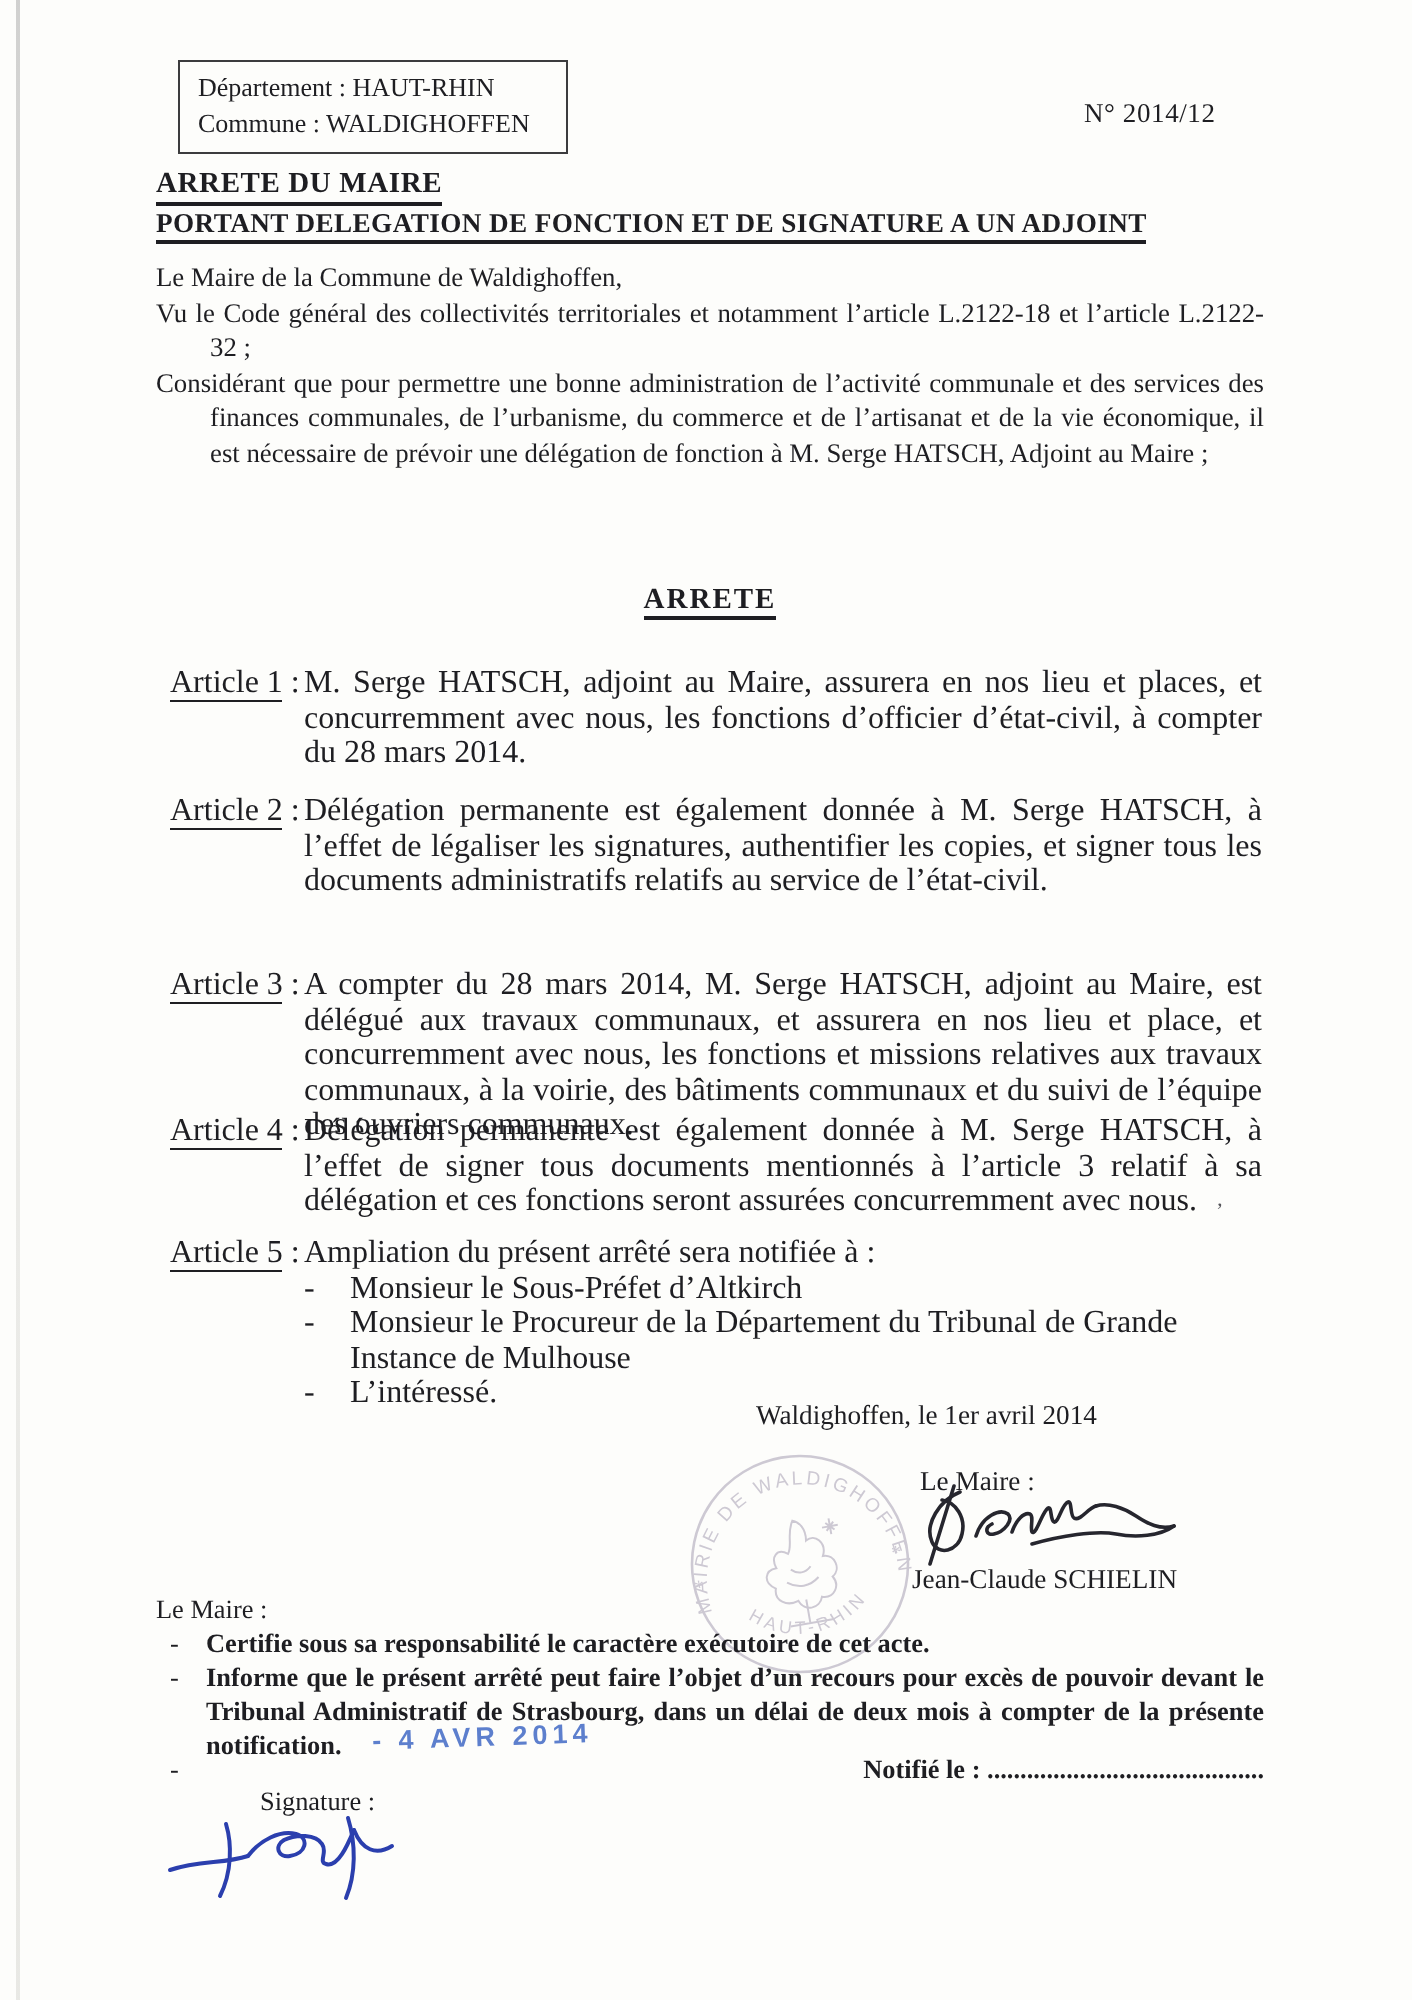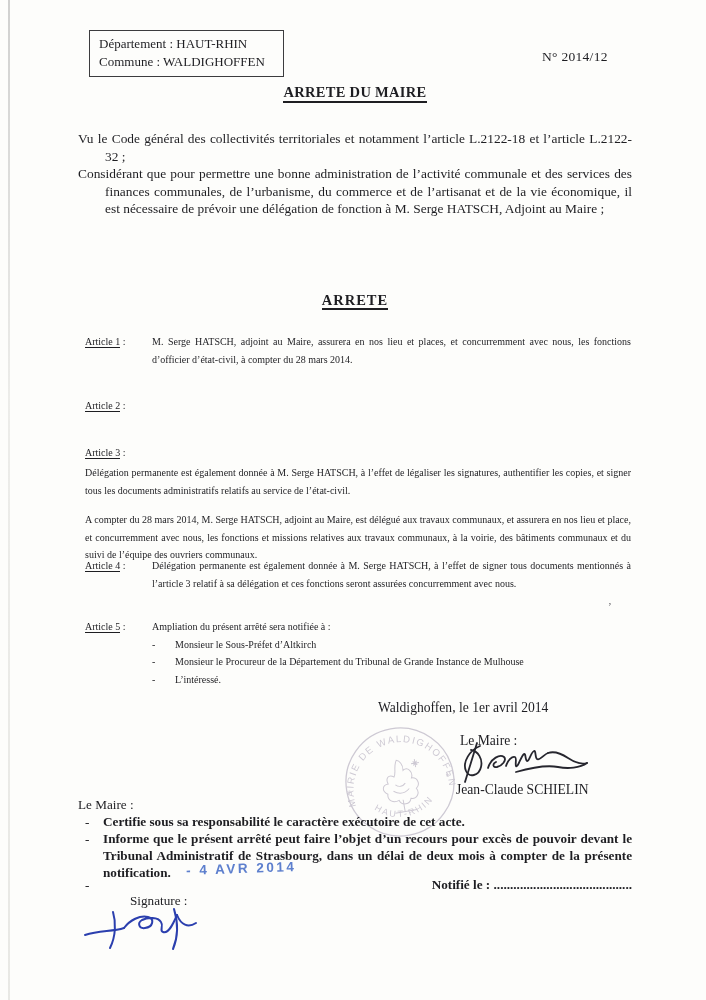--- a/index.html
+++ b/index.html
@@ -6,35 +6,35 @@
   .page{
     position:relative;width:706px;height:1000px;background:#fdfdfb;
     font-family:"Liberation Serif","DejaVu Serif",serif;color:#1e1e22;overflow:hidden;
   }
   .abs{position:absolute;}
   
   .scan-line{left:8px;top:0;width:2px;height:1000px;background:linear-gradient(#9a9a9a,#d8d8d4 40%,#cfcfc9);opacity:.45;}
   
   .hdr-box{left:89px;top:30px;width:176px;border:1.5px solid #3c3c3e;padding:4px 8px 5px 9px;font-size:13px;line-height:18px;}
   .doc-number{left:542px;top:49px;font-size:13.5px;letter-spacing:.3px;}
-  .title-wrap{left:78px;top:83px;width:554px;text-align:center;font-weight:bold;}
+  .title-wrap{left:78px;top:83px;width:554px;font-weight:bold;}
   .title-1{font-size:14.5px;display:inline-block;border-bottom:2px solid #1e1e22;padding-bottom:0px;letter-spacing:.3px;}
   .title-2{font-size:13.6px;display:inline-block;border-bottom:2px solid #1e1e22;margin-top:1px;letter-spacing:.2px;}
   
   .preamble{left:78px;top:130px;width:554px;font-size:13.4px;line-height:17.5px;text-align:justify;}
   .hang{padding-left:27px;text-indent:-27px;margin:0;}
   .p0{margin:0;}
   .section-heading{left:78px;top:291px;width:554px;text-align:center;}
   .section-heading span{font-size:14.5px;font-weight:bold;border-bottom:2px solid #1e1e22;letter-spacing:1px;}
   
-  .article{left:85px;width:546px;display:flex;font-size:10px;line-height:17.5px;justify-content:space-between;}
+  .article{left:85px;width:546px;display:flex;font-size:16px;line-height:17.5px;justify-content:space-between;}
   .art-label-col{flex:0 0 67px;white-space:nowrap;}
   .art-label-col .u{border-bottom:1px solid #1e1e22;}
   .art-body{flex:1;text-align:justify;}
-  .a1{top:333px;} .a2{top:397px;flex-direction:column;} .a3{top:444px;flex-direction:column;} .a4{top:557px;} .a5{top:618px;}
+  .a1{top:333px;} .a2{top:397px;} .a3{top:484px;} .a4{top:557px;} .a5{top:618px;}
   .notify-list{margin:0;padding:0;list-style:none;}
   .notify-list li{display:flex;}
   .notify-list .dash{flex:0 0 23px;}
   .notify-list .it{flex:1;text-align:left;}
   
   .dateline{left:378px;top:700px;font-size:13.6px;}
   .maire-label{left:460px;top:733px;font-size:13.6px;}
   .mayor-sig{left:450px;top:738px;}
   .mayor-name{left:456px;top:782px;font-size:13.6px;}
   .seal{left:340px;top:722px;opacity:.85;}
@@ -63,23 +63,25 @@
 
   <div class="abs hdr-box">
     <div>Département : HAUT-RHIN</div>
     <div>Commune : WALDIGHOFFEN</div>
   </div>
 
   <div class="abs doc-number">N° 2014/12</div>
 
   <div class="abs title-wrap">
     <span class="title-1">ARRETE DU MAIRE</span><br>
+    <span class="title-2">PORTANT DELEGATION DE FONCTION ET DE SIGNATURE A UN ADJOINT</span>
   </div>
 
   <div class="abs preamble">
+    <p class="p0">Le Maire de la Commune de Waldighoffen,</p>
     <p class="hang">Vu le Code général des collectivités territoriales et notamment l’article L.2122-18 et l’article L.2122-32 ;</p>
     <p class="hang">Considérant que pour permettre une bonne administration de l’activité communale et des services des finances communales, de l’urbanisme, du commerce et de l’artisanat et de la vie économique, il est nécessaire de prévoir une délégation de fonction à M. Serge HATSCH, Adjoint au Maire ;</p>
   </div>
 
   <div class="abs section-heading">
     <span>ARRETE</span>
   </div>
 
   <div class="abs article a1">
     <div class="art-label-col"><span class="u">Article 1</span><span> :</span></div>

